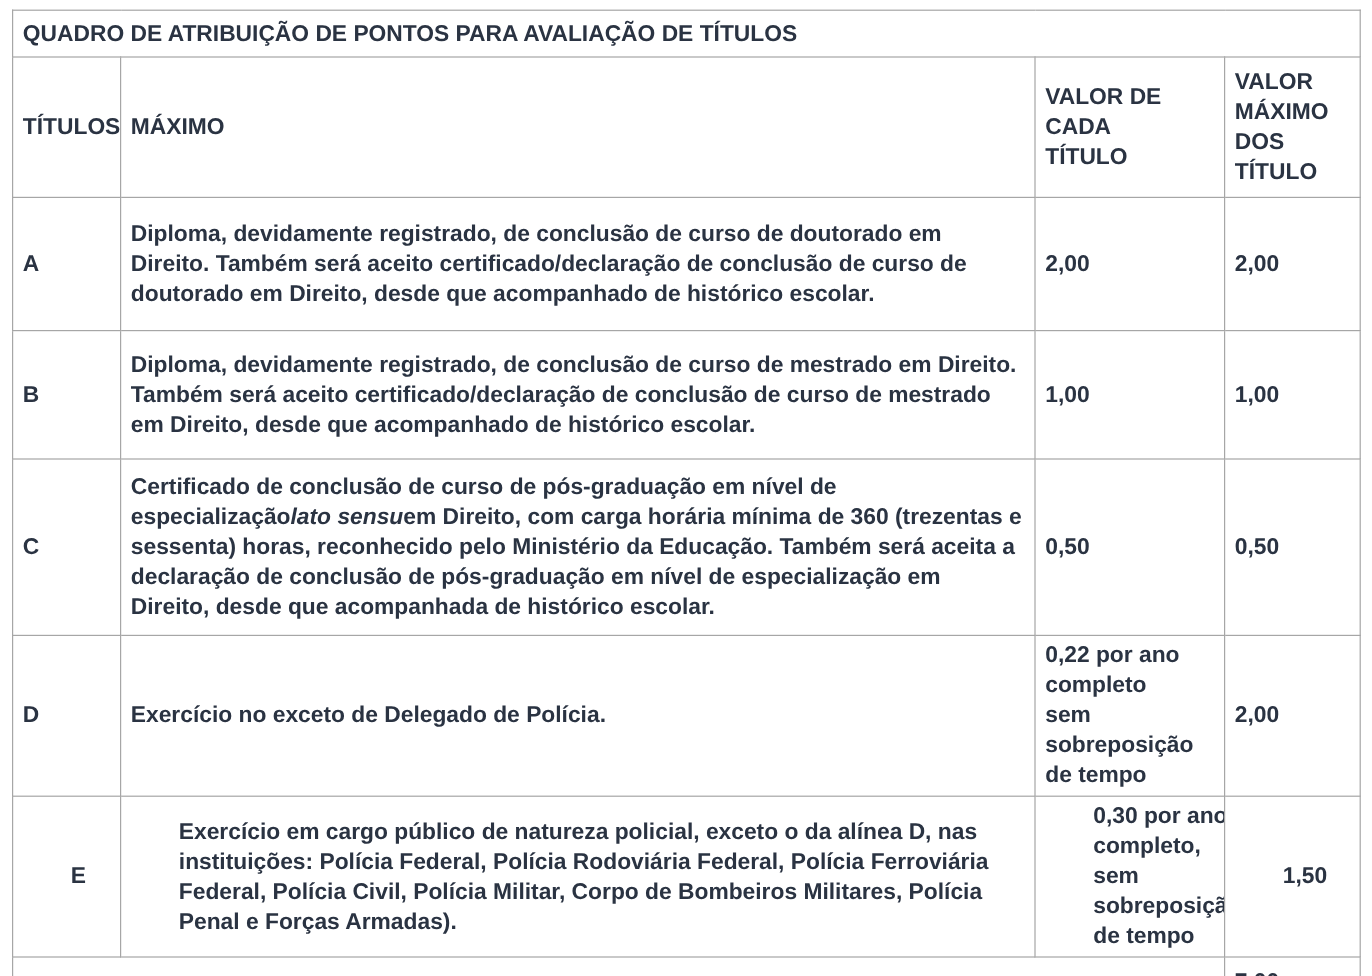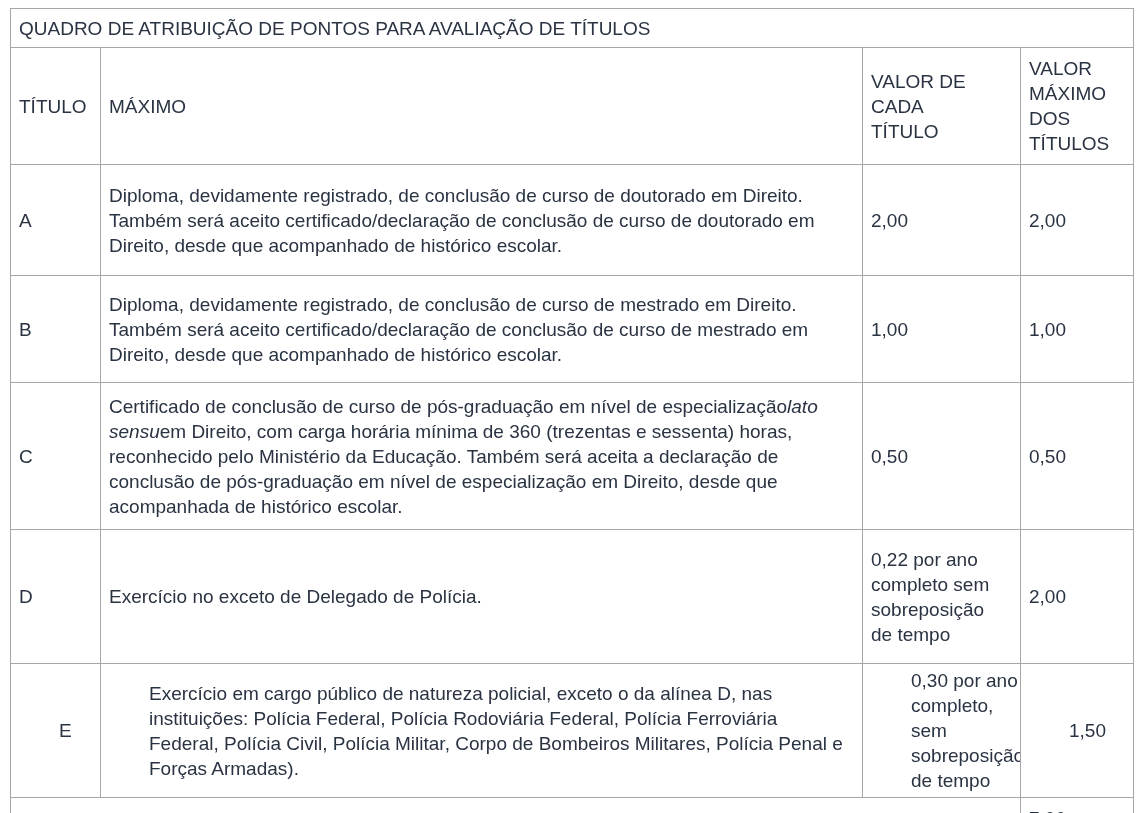--- a/index.html
+++ b/index.html
@@ -17,21 +17,21 @@
     width: 1123px;
     background: #ffffff;
   }
   table.quadro td {
     border: 1px solid #a6a6a6;
     padding: 4px 10px 4px 8px;
     vertical-align: middle;
     text-align: left;
     font-size: 19px;
     line-height: 25px;
-    font-weight: normal;
+    font-weight: bold;
     overflow: hidden;
   }
   td.title-cell {
     height: 30px;
     padding-top: 2px;
     padding-bottom: 2px;
   }
   tr.header-row td { height: 108px; }
   tr.row-a td { height: 102px; }
   tr.row-b td { height: 98px; }
@@ -67,24 +67,24 @@
       <col style="width:158px">
       <col style="width:113px">
     </colgroup>
 
     <tbody>
         <tr class="title-row">
       <td class="title-cell" colspan="4">QUADRO DE ATRIBUIÇÃO DE PONTOS PARA AVALIAÇÃO DE TÍTULOS</td>
     </tr>
 
     <tr class="header-row">
-      <td>TÍTULO</td>
+      <td>TÍTULOS</td>
       <td>MÁXIMO</td>
       <td><span class="narrow-head">VALOR DE CADA TÍTULO</span></td>
-      <td><span class="narrow-head">VALOR MÁXIMO DOS TÍTULOS</span></td>
+      <td><span class="narrow-head">VALOR MÁXIMO DOS TÍTULO</span></td>
     </tr>
 
     <tr class="row-a">
       <td class="letter-cell">A</td>
       <td>Diploma, devidamente registrado, de conclusão de curso de doutorado em Direito. Também será aceito certificado/declaração de conclusão de curso de doutorado em Direito, desde que acompanhado de histórico escolar.</td>
       <td>2,00</td>
       <td>2,00</td>
     </tr>
 
     <tr class="row-b">

